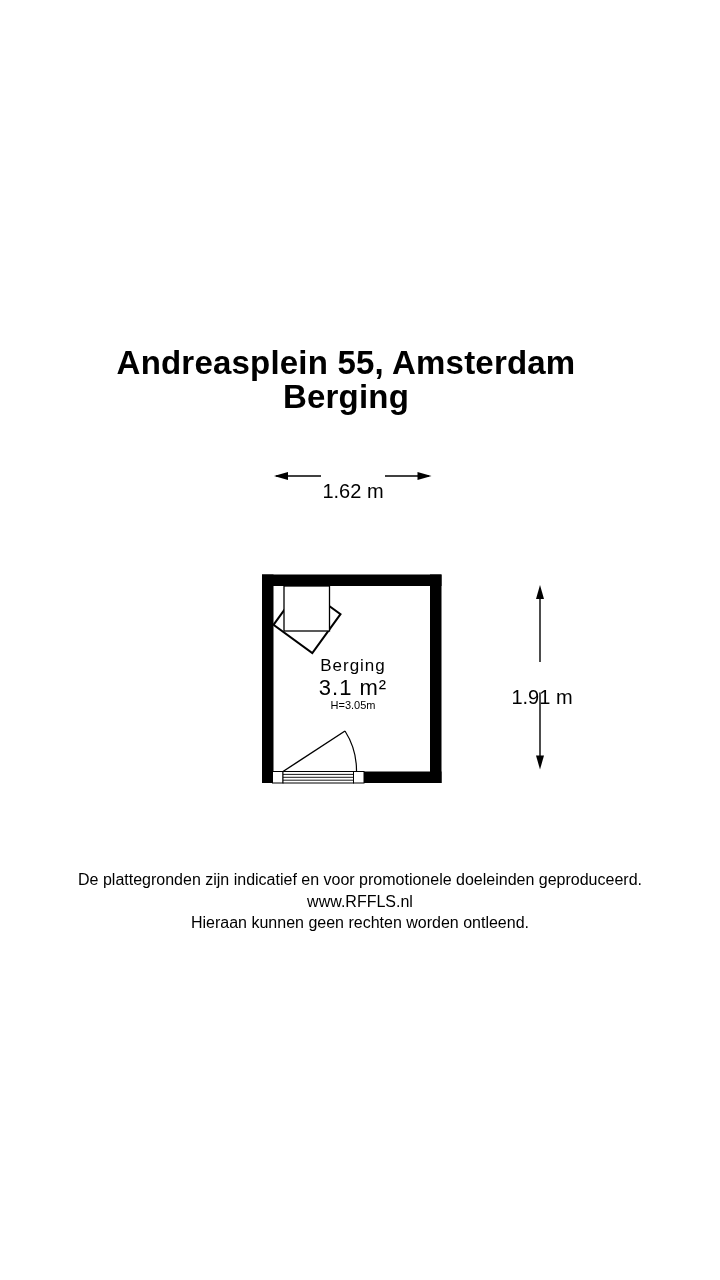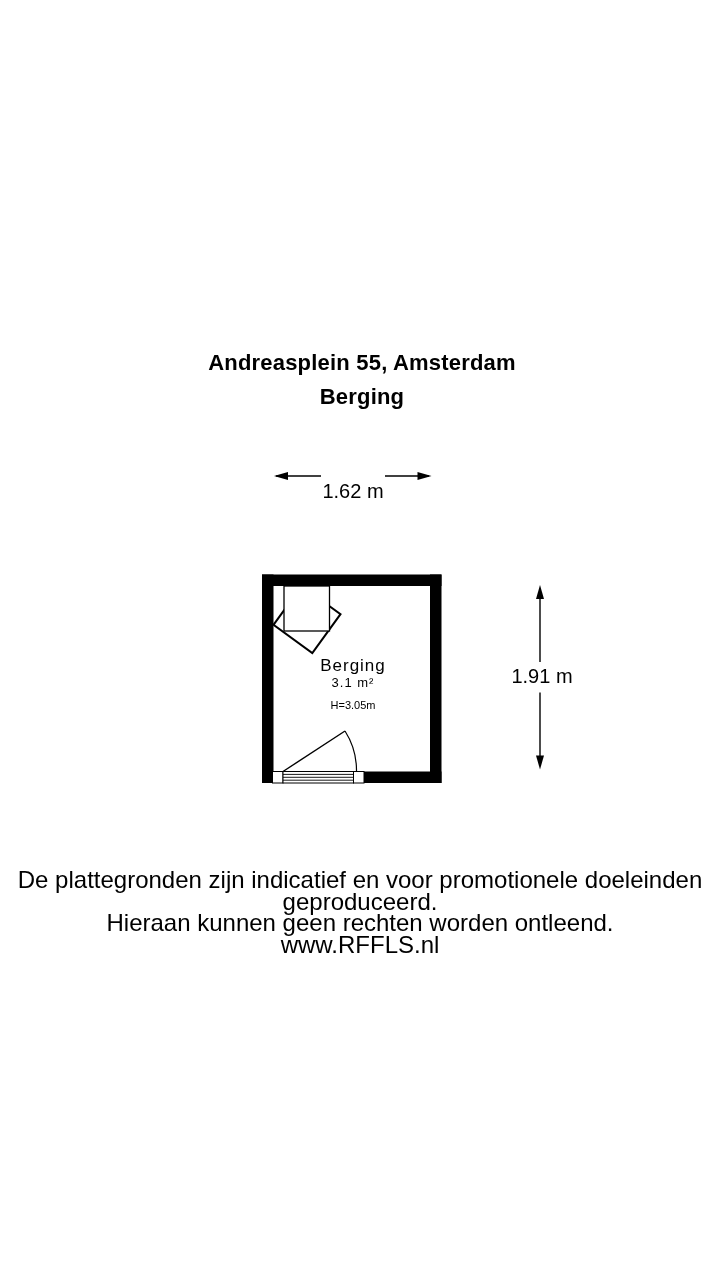--- a/index.html
+++ b/index.html
@@ -12,71 +12,71 @@
     height: 1280px;
     position: relative;
     overflow: hidden;
     font-family: "Liberation Sans", "DejaVu Sans", sans-serif;
     color: #000000;
   }
   .abs { position: absolute; }
   .center { text-align: center; }
 
   .title-block {
-    left: 32px;
+    left: 16px;
     top: 346px;
     width: 660px;
-    font-size: 22px;
+    font-size: 33px;
     font-weight: bold;
     line-height: 33.5px;
     letter-spacing: 0.2px;
   }
 
   .dim-label {
     font-size: 20px;
     white-space: nowrap;
   }
   .dim-h-label {
     left: 293px;
     top: 480px;
     width: 120px;
   }
   .dim-v-label {
     left: 482px;
-    top: 665px;
+    top: 686px;
     width: 120px;
   }
 
   .room-name {
     left: 273px;
     top: 656px;
     width: 160px;
     font-size: 17px;
     letter-spacing: 1px;
   }
   .room-area {
     left: 273px;
     top: 675px;
     width: 160px;
-    font-size: 13px;
+    font-size: 22px;
     letter-spacing: 1px;
     text-align: center;
   }
   .room-height {
     left: 273px;
     top: 699px;
     width: 160px;
     font-size: 11px;
   }
 
   .footer-block {
     left: 0;
     top: 869px;
     width: 720px;
-    font-size: 24px;
+    font-size: 16px;
     line-height: 21.5px;
   }
 
   svg.plan-canvas {
     position: absolute;
     left: 0;
     top: 0;
     pointer-events: none;
   }
 </style>
@@ -134,15 +134,15 @@
 <div class="abs dim-label dim-v-label center">1.91 m</div>
 
 <div class="abs room-name center">Berging</div>
 
 <div class="abs room-area center">3.1 m²</div>
 
 <div class="abs room-height center">H=3.05m</div>
 
 <div class="abs footer-block center">
   <div>De plattegronden zijn indicatief en voor promotionele doeleinden geproduceerd.</div>
+  <div>www.RFFLS.nl</div>
   <div>Hieraan kunnen geen rechten worden ontleend.</div>
-  <div>www.RFFLS.nl</div>
 </div>
 
 </body></html>

